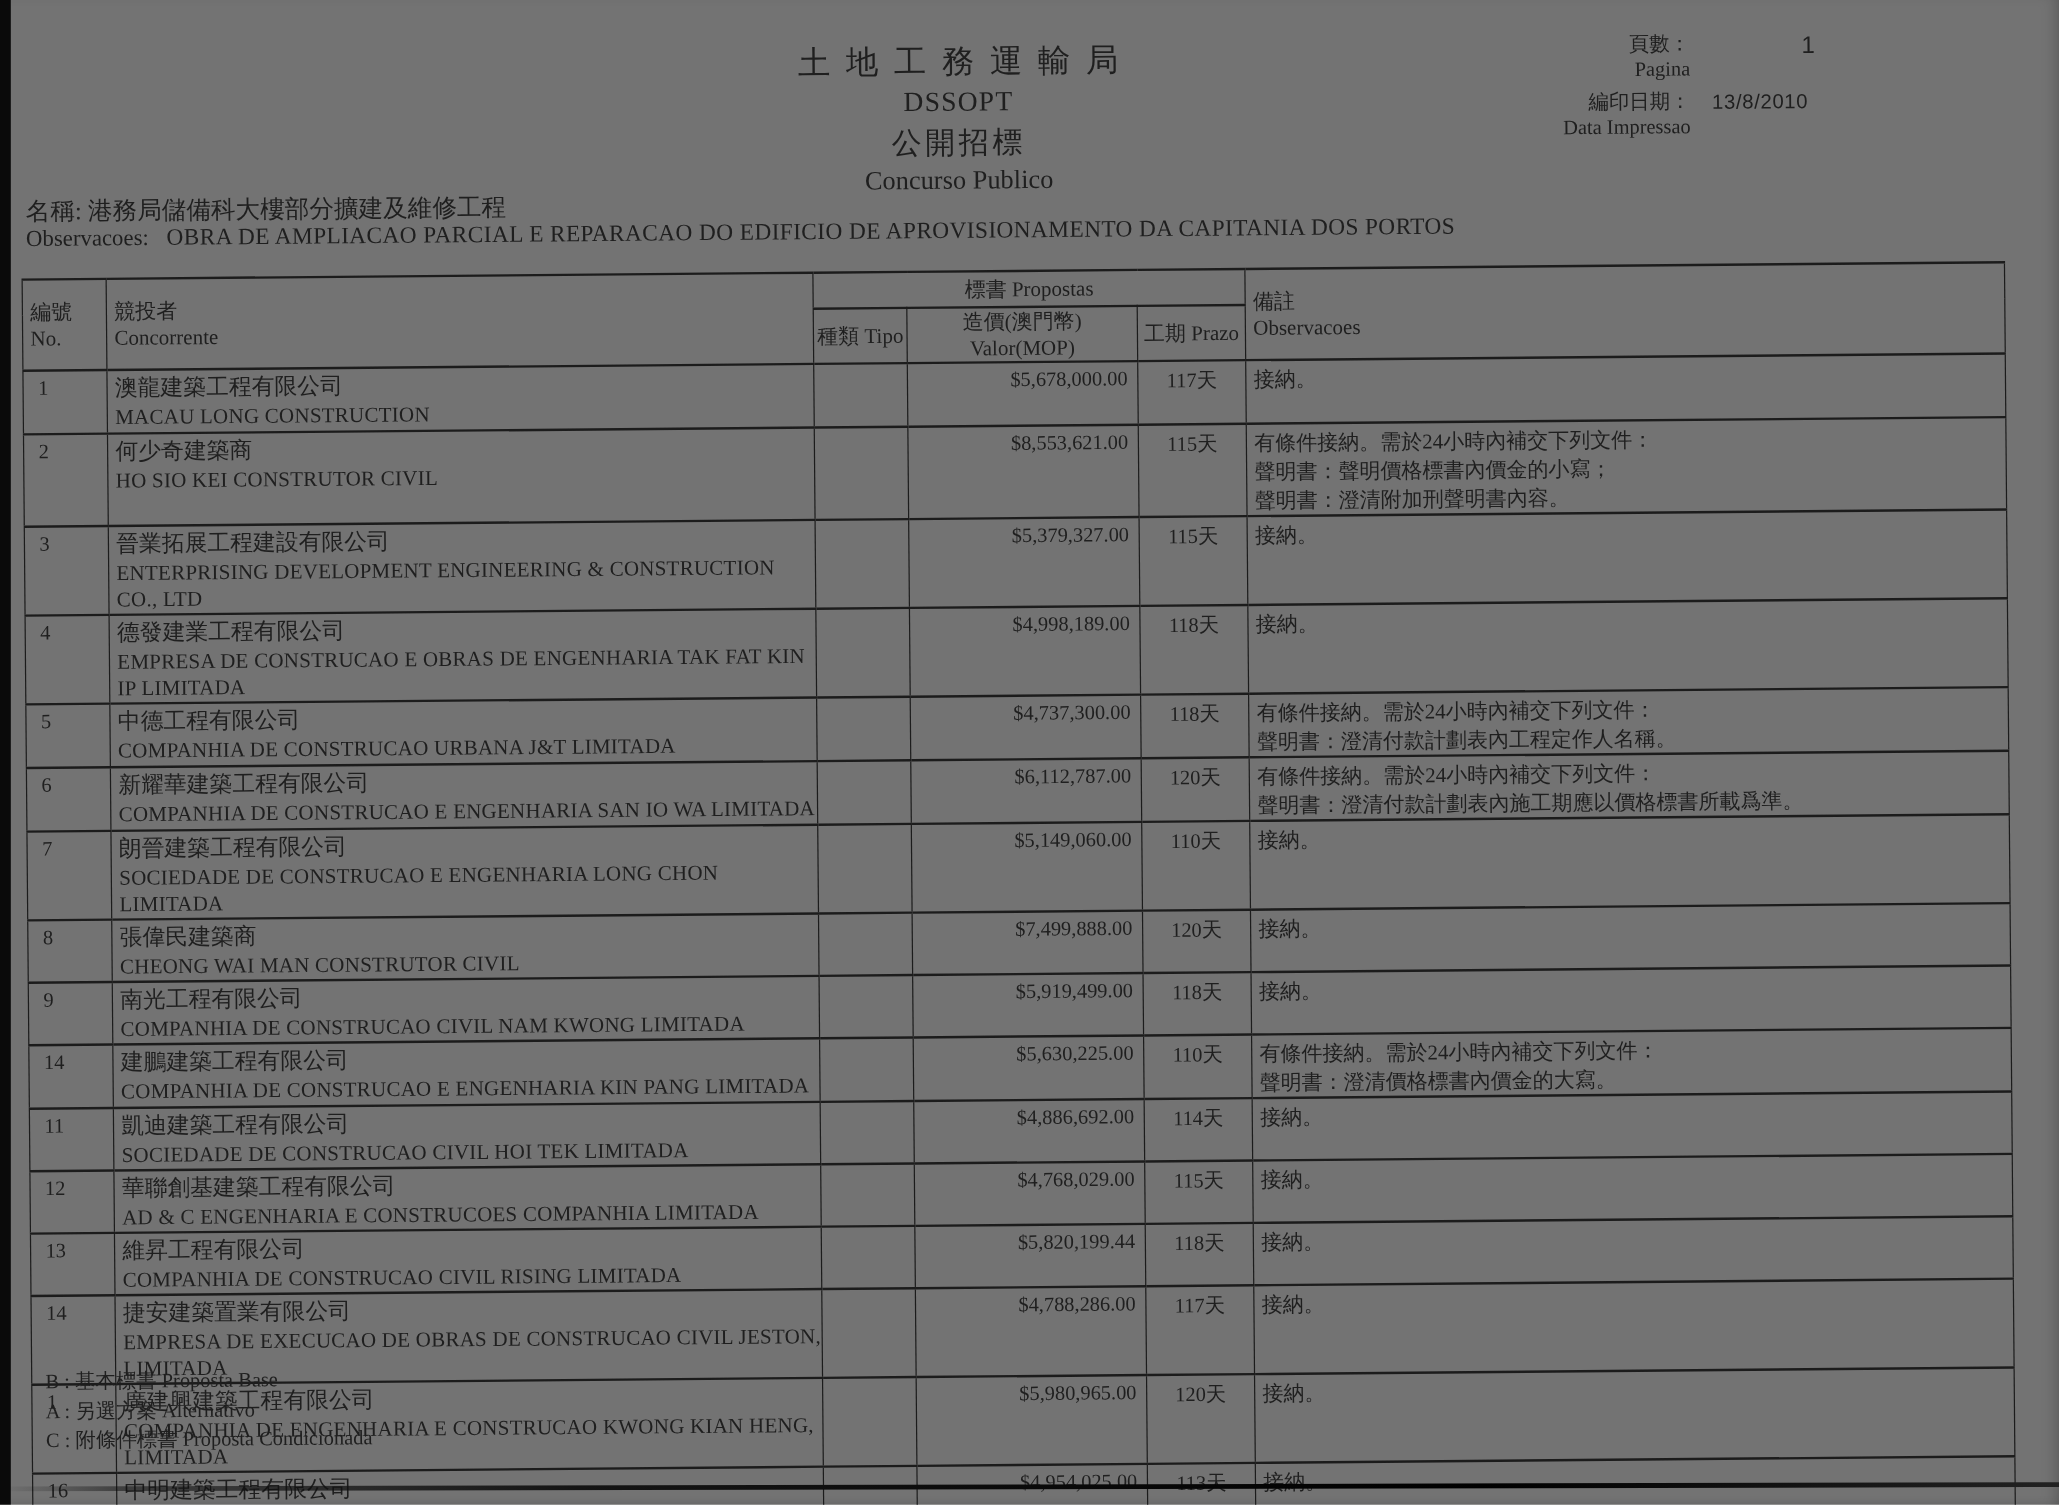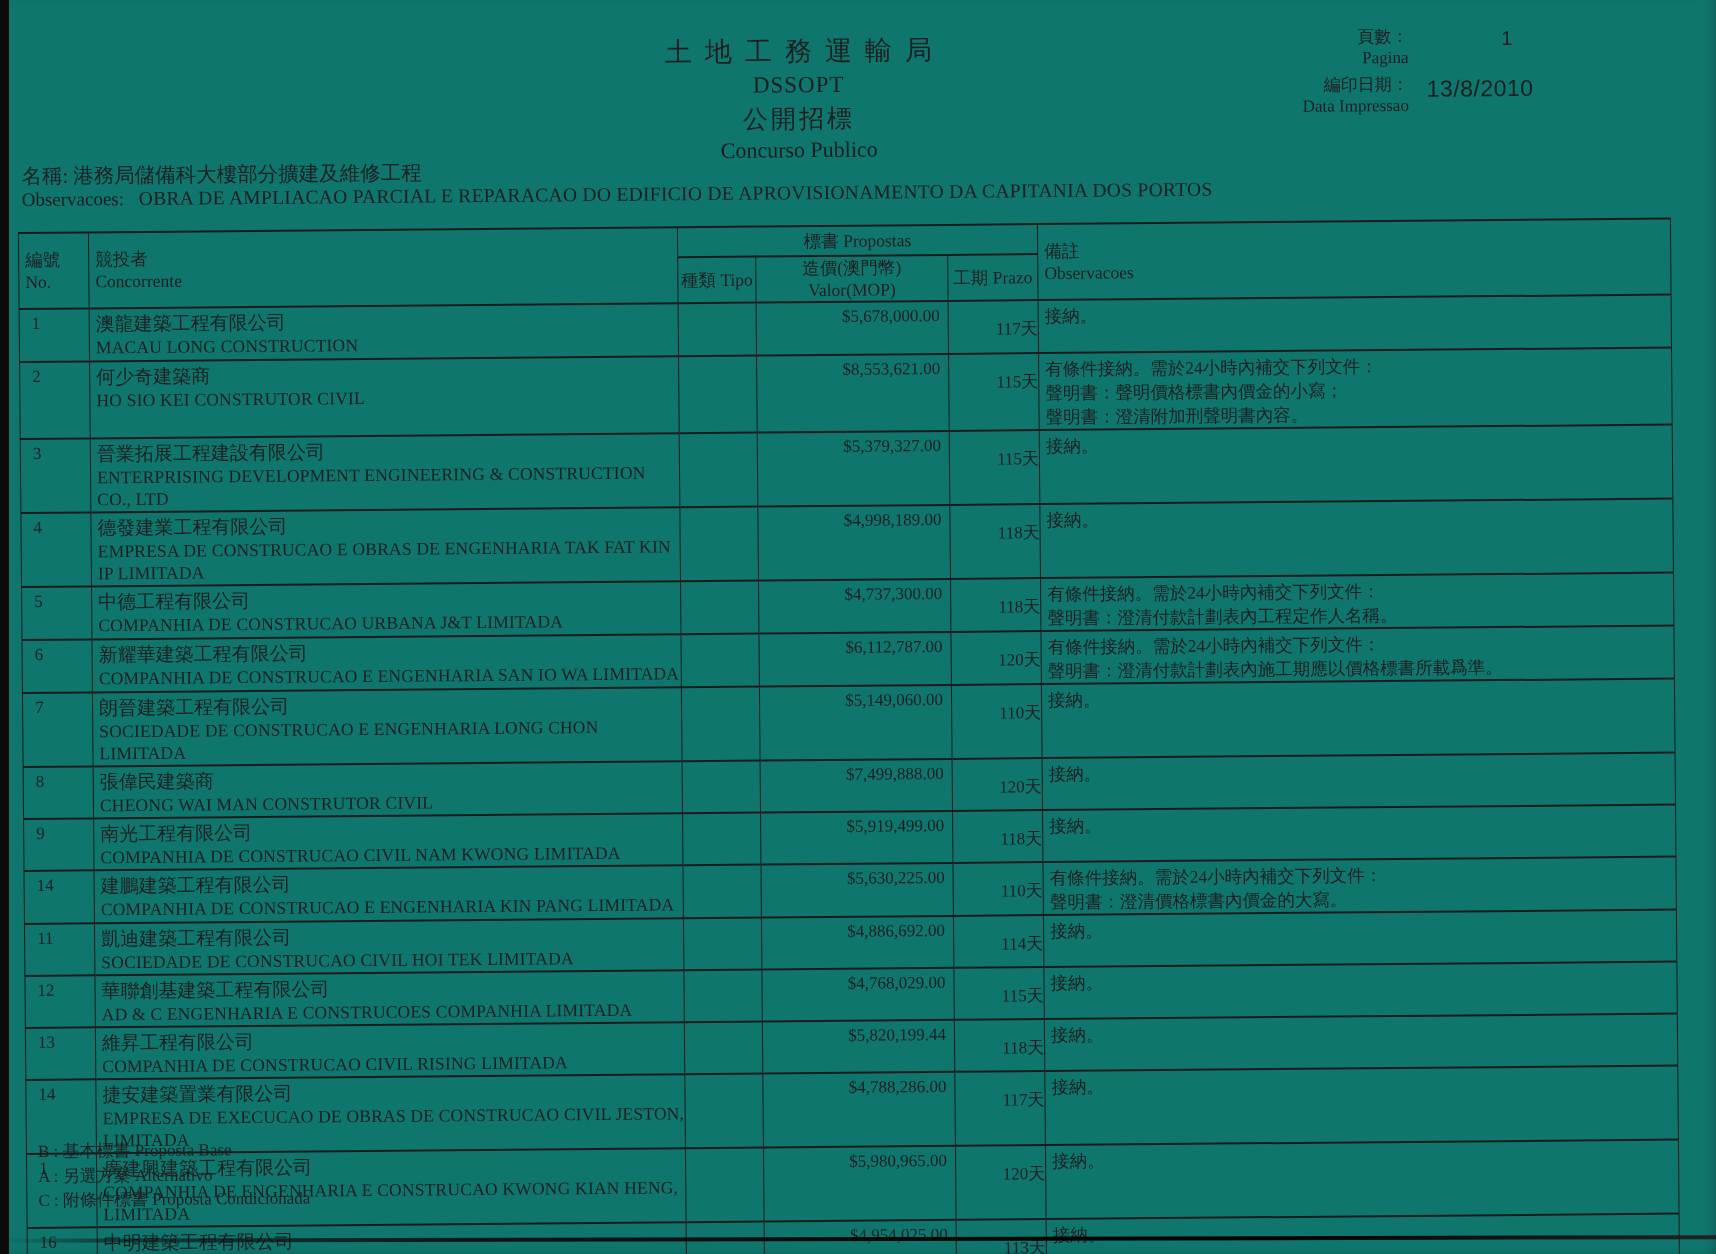--- a/index.html
+++ b/index.html
@@ -2,37 +2,37 @@
 <html><head>
 <meta charset="utf-8">
 <style>
   html,body{margin:0;padding:0;}
   body{
     width:1716px;height:1254px;overflow:hidden;
     background:#f5f5f2;
     font-family:"Liberation Serif","DejaVu Serif",serif;
     color:#1f1f1f;
   }
-  .page{position:relative;width:1716px;height:1254px;background:#0f766e;
+  .page{position:relative;width:1716px;height:1254px;background:#737373;
         box-shadow:inset -10px 0 14px -10px rgba(0,0,0,.28), inset 0 -6px 10px -8px rgba(0,0,0,.2);}
   .scan{position:absolute;inset:0;transform:rotate(-0.5deg);transform-origin:20px 240px;}
 
   
   .title-block{position:absolute;left:520px;top:40px;width:560px;text-align:center;}
   .agency-zh{font-size:27px;letter-spacing:13px;padding-left:13px;}
   .agency-abbr{font-size:23px;letter-spacing:1px;margin-top:3px;}
   .doc-type-zh{font-size:25px;letter-spacing:3px;margin-top:4px;}
   .doc-type-pt{font-size:22px;margin-top:2px;}
 
   
   .info-label{position:absolute;text-align:right;font-size:17px;line-height:21px;}
   .info-label-1{left:1250px;top:38px;width:160px;}
   .info-label-2{left:1230px;top:86px;width:180px;}
   .page-number{position:absolute;left:1503px;top:40px;font-family:"Liberation Sans","DejaVu Sans",sans-serif;font-size:20px;}
-  .print-date{position:absolute;left:1428px;top:88px;font-family:"Liberation Sans","DejaVu Sans",sans-serif;font-size:23px;letter-spacing:.5px;}
+  .print-date{position:absolute;left:1428px;top:88px;font-family:"Liberation Sans","DejaVu Sans",sans-serif;font-size:17px;letter-spacing:.5px;}
 
   
   .name-line{position:absolute;left:22px;top:162px;font-size:20.5px;white-space:nowrap;}
   .desig-line{position:absolute;left:22px;top:189px;font-size:19px;white-space:nowrap;}
   .desig-line .val{font-size:19.5px;margin-left:10px;letter-spacing:.3px;}
 
   
   .table-wrap{position:absolute;left:18px;top:232px;}
   table{border-collapse:collapse;table-layout:fixed;width:1652px;}
   th,td{border:1.6px solid #1c1c1c;border-top-width:2px;border-bottom-width:2px;
@@ -41,21 +41,21 @@
   thead tr.hr2{height:32px;}
   thead th{font-size:17.5px;line-height:22px;text-align:left;}
   th.h-no,th.h-bidder,th.h-obs{vertical-align:middle;padding:2px 6px;}
   th.h-propostas{text-align:center;vertical-align:middle;}
   th.h-sub{text-align:center;vertical-align:middle;}
   tbody tr{height:47px;}
   td.c-no{font-size:17px;padding:4px 0 0 12px;}
   td.c-bidder .zh{font-size:19px;line-height:23px;padding:3px 0 0 6px;}
   td.c-bidder .pt{font-size:17.5px;line-height:22px;padding:1px 0 1px 6px;letter-spacing:.2px;}
   td.c-valor{text-align:right;padding:4px 8px 0 0;font-size:17px;}
-  td.c-prazo{text-align:right;padding:16px 0 0 0;font-size:17px;}
+  td.c-prazo{text-align:center;padding:4px 0 0 0;font-size:17px;}
   td.c-obs{font-size:17.5px;}
   td.c-obs div{line-height:24px;padding:0 4px 0 6px;}
   td.c-obs div:first-child{padding-top:3px;}
 
   
   .legend{position:absolute;left:30px;top:1140px;font-size:17px;line-height:24.5px;display:flex;}
   .legend-label{margin-right:14px;white-space:nowrap;}
   .legend-items div{white-space:nowrap;}
 
   

